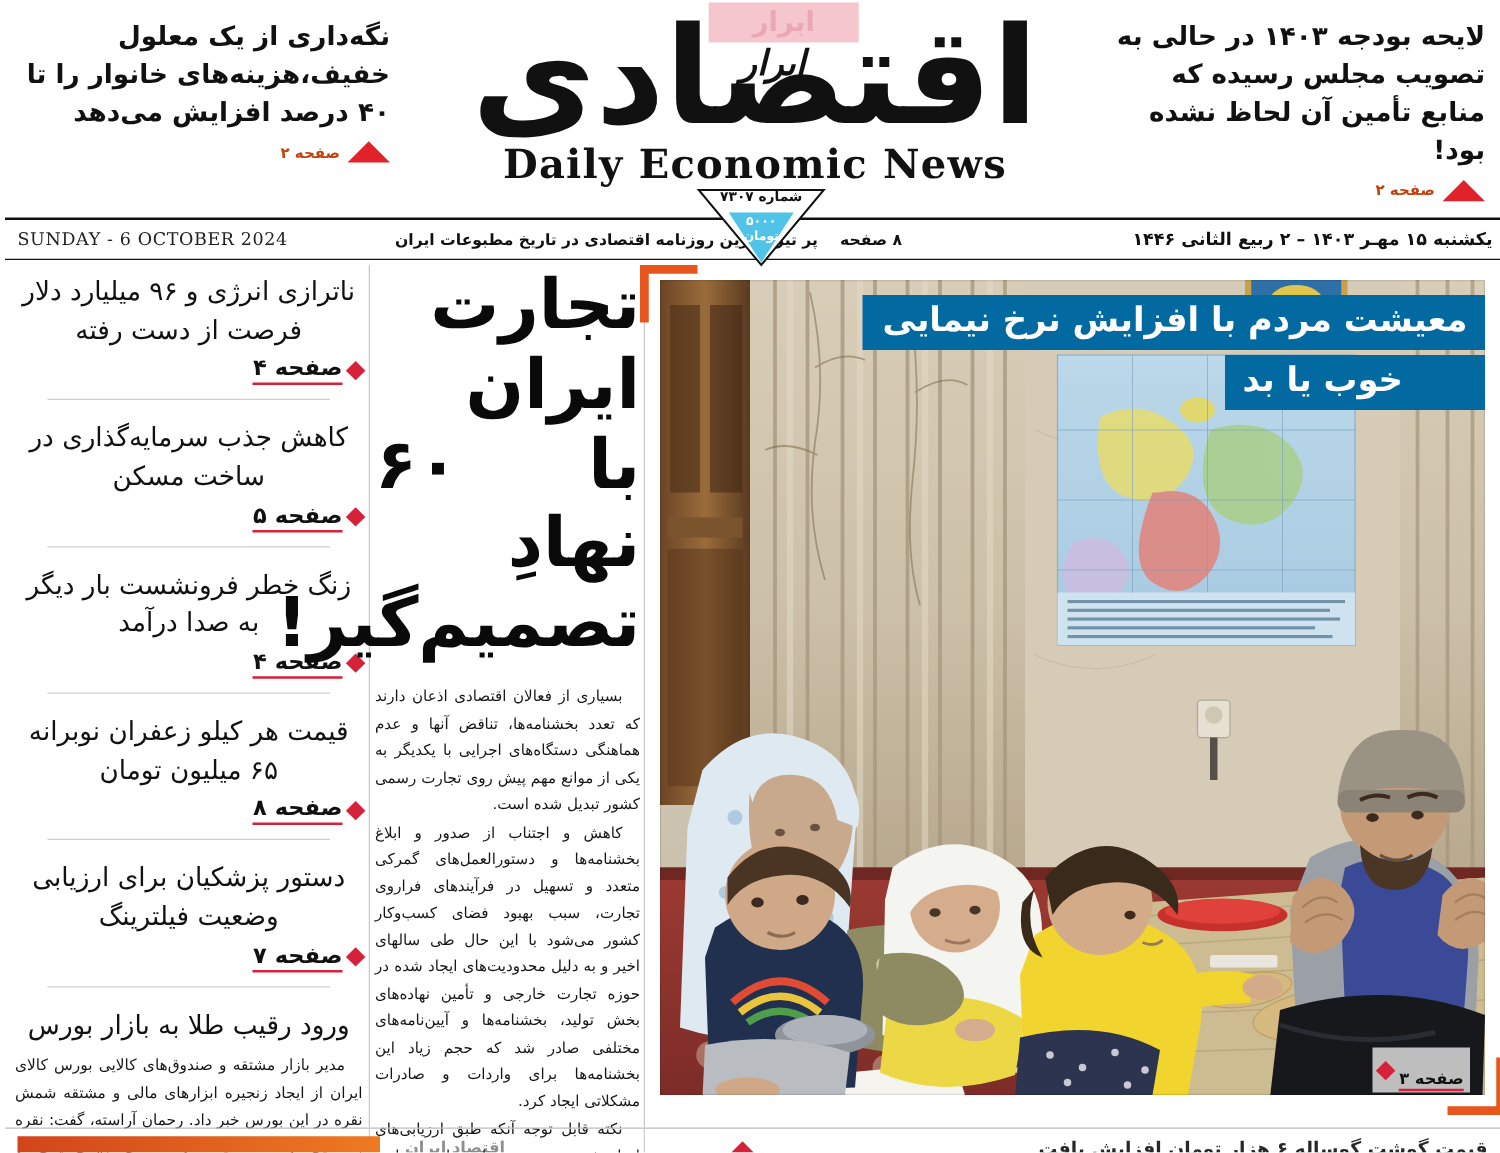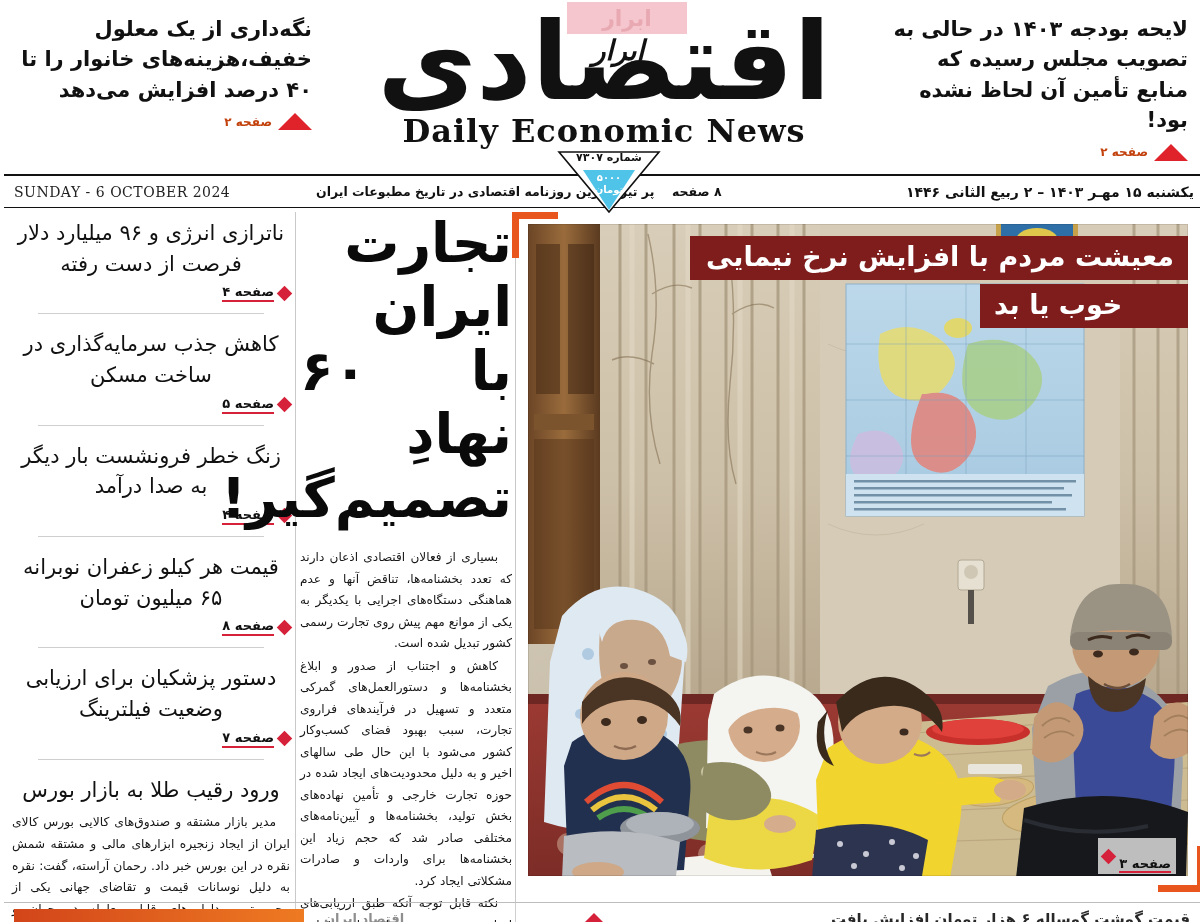--- a/index.html
+++ b/index.html
@@ -177,21 +177,21 @@
     display: flex; align-items: center; gap: 5px;
     margin-top: 5px; direction: rtl;
     justify-content: flex-end;
     flex-direction: row-reverse;
   }
   .pref-d .dia {
     width: 11px; height: 11px; background: #d6213a;
     transform: rotate(45deg);
   }
   .pref-d .lbl {
-    font-size: 13px; font-weight: bold; color: #111;
+    font-size: 18px; font-weight: bold; color: #111;
     border-bottom: 2px solid #d6213a;
     padding-bottom: 1px;
     margin-left: 32px;
   }
   .pref-left { justify-content: flex-start; flex-direction: row; }
 
   .body-copy {
     font-size: 12.3px; color: #161616; line-height: 1.76;
     text-align: justify; direction: rtl;
     margin-top: 7px;
@@ -247,21 +247,21 @@
   }
   .photo svg { display: block; width: 100%; height: 100%; }
 
   .photo-banner {
     position: absolute; left: 170px; top: 18px;
     width: 498px;
     z-index: 6;
     direction: rtl;
   }
   .pb-line {
-    background: #7f1d1d;
+    background: #0369a1;
     color: #ffffff;
     font-size: 27px; font-weight: bold;
     padding: 6px 14px 8px 14px;
     line-height: 1.12;
     text-align: right;
     letter-spacing: -0.5px;
   }
   .pb-line.l2 {
     margin-top: 4px;
     margin-left: 290px;

